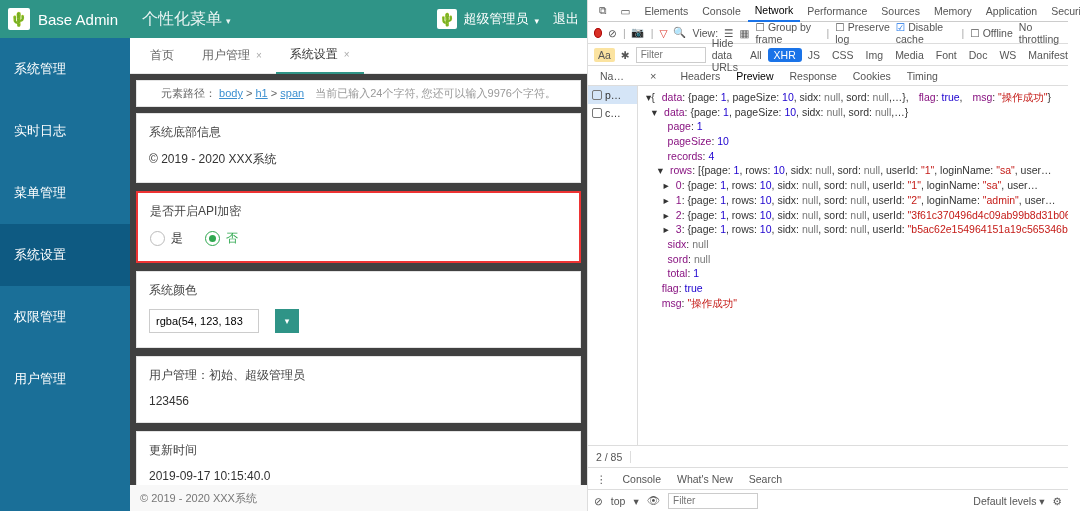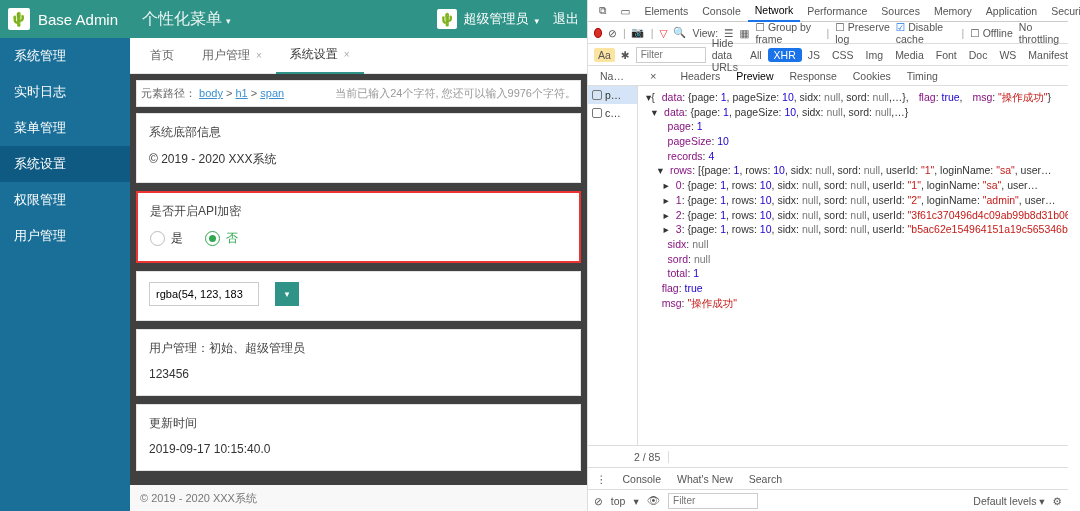--- a/index.html
+++ b/index.html
@@ -14,31 +14,31 @@
   .navbar .title { font-size: 15px; margin-right: 24px; }
   .navbar .custom { font-size: 16px; margin-right: auto; opacity: .9; }
   .navbar .custom::after { content: "▾"; font-size: 9px; margin-left: 4px; }
   .navbar .right-area { display: flex; align-items: center; gap: 14px; }
   .navbar .avatar { width: 20px; height: 20px; background: #fff; border-radius: 2px; display: inline-flex; align-items: center; justify-content: center; }
   .navbar .userbox { display: flex; align-items: center; gap: 6px; }
   .navbar .userbox .chev::after { content: "▾"; font-size: 9px; }
 
   .body { flex: 1; display: flex; min-height: 0; }
   .sidebar { width: 130px; background: #1a6f98; color: #fff; }
-  .sidebar .item { padding: 9px 14px; font-size: 13px; cursor: pointer; }
+  .sidebar .item { padding: 22px 14px; font-size: 13px; cursor: pointer; }
   .sidebar .item.active { background: #0e5a82; }
 
   .main { flex: 1; display: flex; flex-direction: column; min-width: 0; background: #404040; }
   .tabs { height: 36px; display: flex; align-items: center; background: #fff; border-bottom: 1px solid #e8e8e8; padding-left: 6px; }
   .tab { padding: 0 14px; height: 36px; display: flex; align-items: center; gap: 6px; font-size: 12px; color: #666; position: relative; cursor: pointer; }
   .tab.active { color: #333; border-bottom: 2px solid #2f9487; }
   .tab .x { font-size: 10px; color: #aaa; }
 
   .content { flex: 1; overflow: auto; padding: 6px 6px 0 6px; }
-  .pathline { background: #fff; border: 1px solid #e4e4e4; padding: 5px 4px; font-size: 11px; color: #666; display: flex; justify-content: space-between; margin-bottom: 6px; }
+  .pathline { background: #fff; border: 1px solid #e4e4e4; padding: 5px 24px; font-size: 11px; color: #666; display: flex; justify-content: space-between; margin-bottom: 6px; }
   .pathline a { color: #3b8fd0; text-decoration: underline; }
   .section { background: #fff; border: 1px solid #e4e4e4; padding: 10px 12px 14px; margin-bottom: 8px; }
   .section .lbl { font-size: 12px; color: #444; margin-bottom: 10px; }
   .section .val { font-size: 12px; color: #333; }
   .section.highlight { border: 2px solid #e33; }
 
   .radio-row { display: flex; gap: 22px; }
   .radio { display: flex; align-items: center; gap: 6px; cursor: pointer; }
   .radio .circ { width: 15px; height: 15px; border: 1px solid #bbb; border-radius: 50%; display: inline-flex; align-items: center; justify-content: center; }
   .radio.sel .circ { border-color: #2fa84f; }
@@ -72,21 +72,21 @@
   .dev-list { width: 50px; border-right: 1px solid #ddd; }
   .dev-list .row { height: 18px; padding: 0 4px; color: #333; cursor: pointer; display: flex; align-items: center; gap: 3px; }
   .dev-list .row.sel { background: #d5e5f7; }
   .dev-list .row .dot { width: 10px; height: 10px; border: 1px solid #777; border-radius: 2px; display: inline-block; }
   .dev-preview { flex: 1; padding: 4px 4px 4px 8px; overflow: auto; white-space: pre; line-height: 1.4; }
   .k { color: #881280; padding-left: 7px; }
   .s { color: #c41a16; }
   .n { color: #1c00cf; }
   .g { color: #777; }
   .dev-bottom { height: 22px; border-top: 1px solid #ddd; display: flex; align-items: center; color: #555; }
-  .dev-bottom .counter { padding: 0 8px; border-right: 1px solid #ddd; margin-left: 38px; }
+  .dev-bottom .counter { padding: 0 8px; border-right: 1px solid #ddd; }
   .dev-bottom span { padding: 0 8px; cursor: pointer; }
   .dev-console { height: 22px; border-top: 1px solid #ddd; display: flex; align-items: center; gap: 8px; padding: 0 6px; color: #555; }
   .dev-console input { width: 90px; height: 16px; border: 1px solid #ccc; padding: 0 4px; font-size: 10px; }
 
   .icon-btn { cursor: pointer; }
 </style>
 </head>
 <body>
 
 <div class="wrap">
@@ -157,20 +157,21 @@
                 <span>是</span>
               </label>
               <label class="radio sel">
                 <span class="circ"></span>
                 <span>否</span>
               </label>
             </div>
           </div>
 
           <div class="section">
+            <div class="lbl">系统颜色</div>
             <div class="colorline">
               <input type="text" value="rgba(54, 123, 183" style="">
               <div class="swatch">▾</div>
             </div>
           </div>
 
           <div class="section">
             <div class="lbl">用户管理：初始、超级管理员</div>
             <div class="val">123456</div>
           </div>

